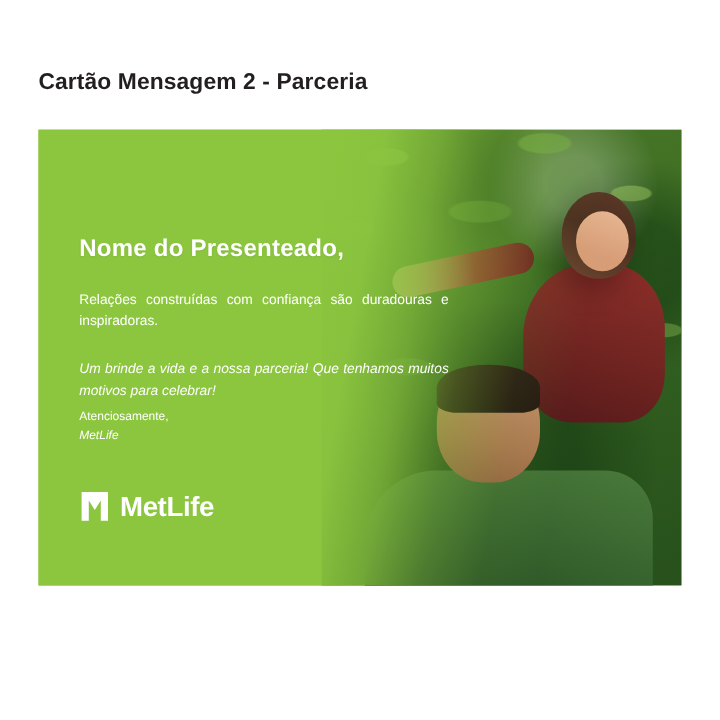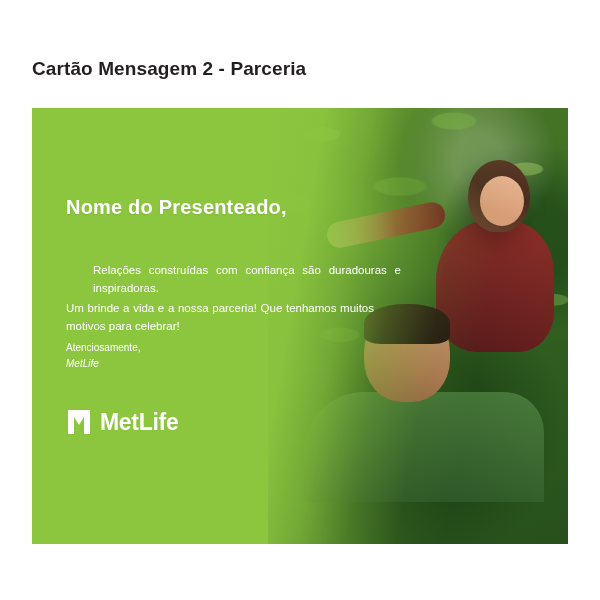--- a/index.html
+++ b/index.html
@@ -31,21 +31,21 @@
   }
   .heading .light { font-weight: 700; }
   .heading .bold  { font-weight: 700; }
 
   
   .card {
     position: absolute;
     left: 32px;
     top: 108px;
     width: 536px;
-    height: 436px;
+    height: 380px;
     overflow: hidden;
     background: #8cc63f;
   }
 
   
   .photo {
     position: absolute;
     right: 0;
     top: 0;
     width: 300px;
@@ -175,22 +175,22 @@
   }
   .para {
     position: absolute;
     left: 0;
     width: 308px;
     font-size: 11.5px;
     line-height: 1.55;
     text-align: justify;
     color: #ffffff;
   }
-  .para-1 { top: 154px; margin-left: 27px; }
-  .para-2 { top: 192px; }
+  .para-1 { top: 134px; }
+  .para-2 { top: 192px; font-style: italic; }
   .sign {
     position: absolute;
     left: 0;
     top: 232px;
     font-size: 10px;
     line-height: 1.55;
   }
   .sign .brand-italic {
     font-style: italic;
   }

